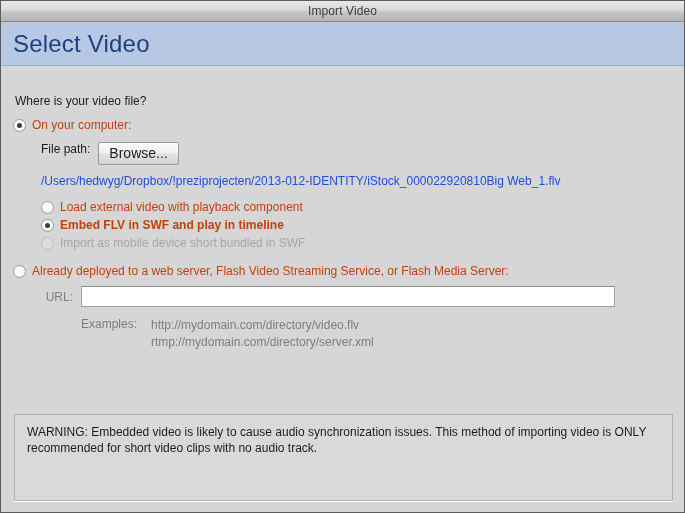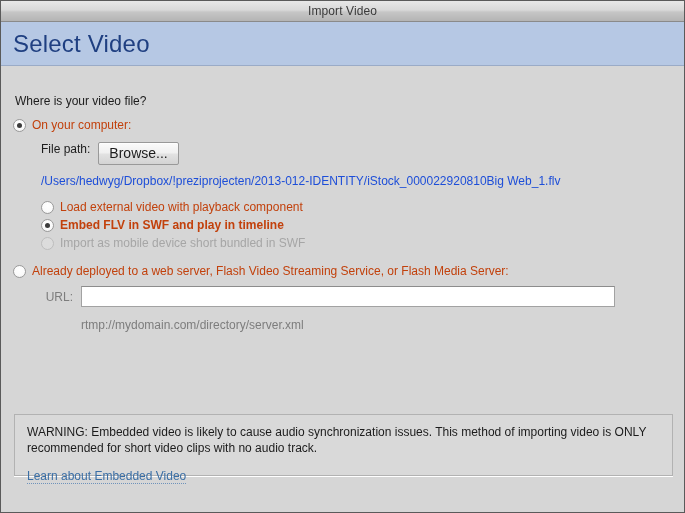--- a/index.html
+++ b/index.html
@@ -181,21 +181,21 @@
     margin-right: 14px;
   }
   .examples-list { font-size: 12px; color: #7d7d7d; line-height: 17px; }
 
   
   .warning-box {
     position: absolute;
     left: 13px;
     top: 348px;
     width: 659px;
-    height: 62px;
+    height: 87px;
     box-sizing: border-box;
     background: #d9d9d9;
     border: 1px solid #b2b2b2;
     box-shadow: 0 1px 0 #ffffff;
     padding: 9px 12px;
   }
   .warning-text {
     font-size: 12px;
     color: #1c1c1c;
     line-height: 16px;
@@ -260,25 +260,26 @@
         <span class="radio"></span>
         <span class="radio-label">Already deployed to a web server, Flash Video Streaming Service, or Flash Media Server:</span>
       </div>
 
       <div class="url-row">
         <span class="url-label">URL:</span>
         <input class="url-input" type="text" placeholder="" style="">
       </div>
 
       <div class="examples">
+        <span class="examples-label">Examples:</span>
         <div class="examples-list">
+          <div>http://mydomain.com/directory/video.flv</div>
           <div>rtmp://mydomain.com/directory/server.xml</div>
         </div>
       </div>
     </div>
 
     <div class="warning-box">
       <p class="warning-text">WARNING: Embedded video is likely to cause audio synchronization issues. This method of importing video is ONLY recommended for short video clips with no audio track.</p>
-      <a class="learn-link">Learn about Embedded Video</a>
     </div>
 
   </div>
 </div>
 
 </body></html>

